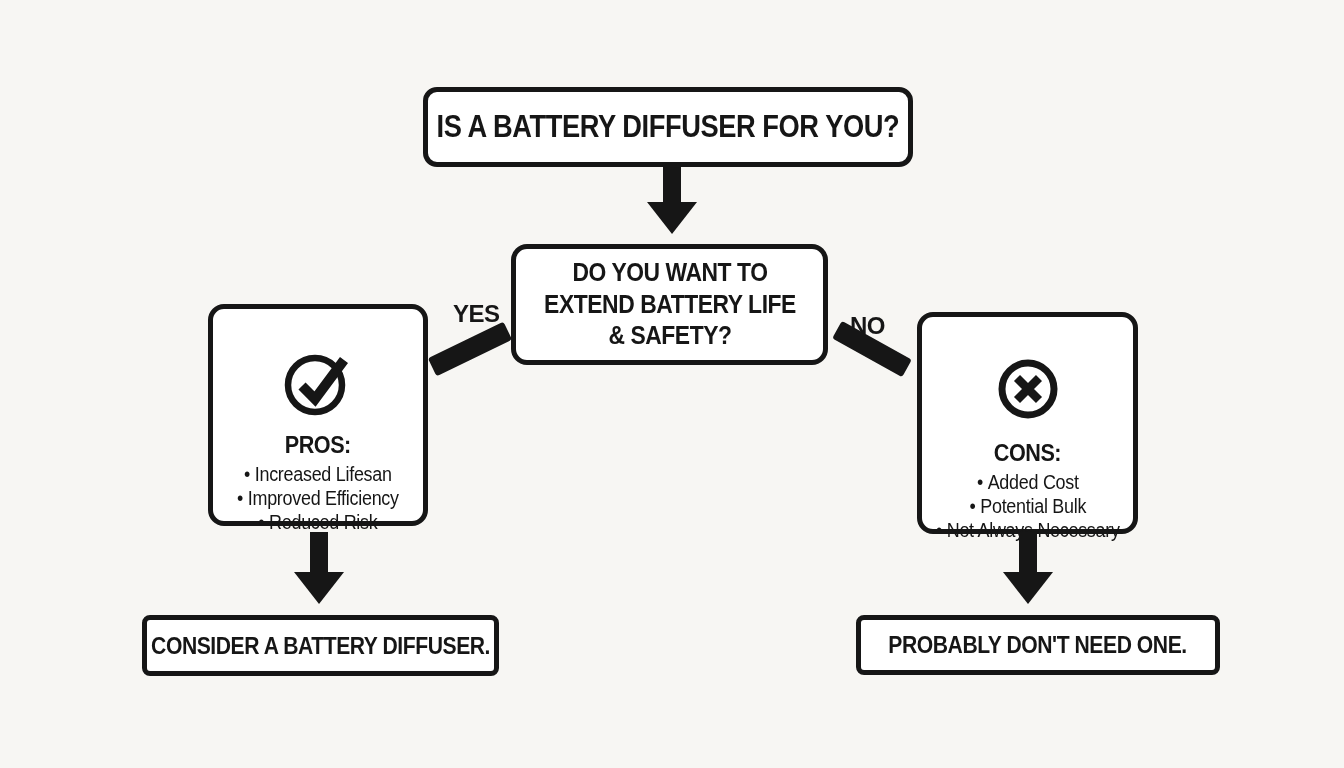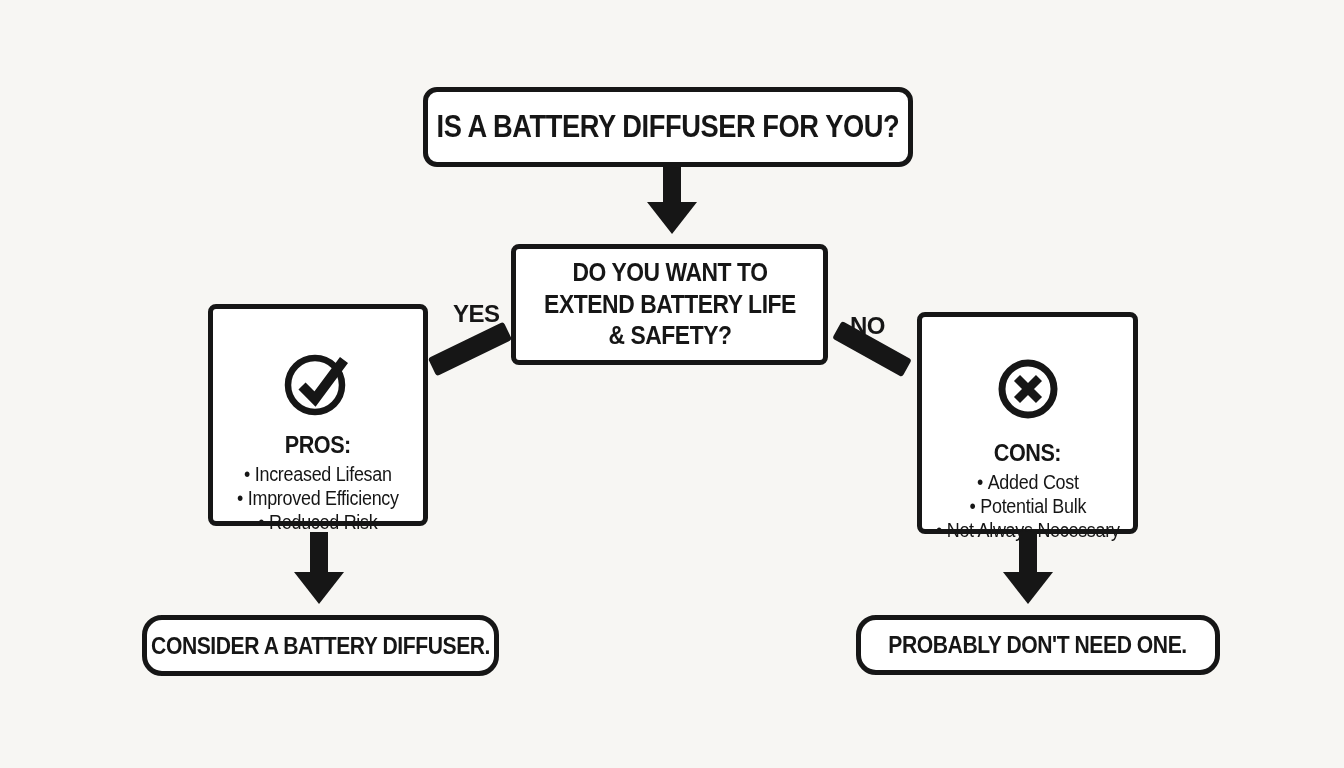--- a/index.html
+++ b/index.html
@@ -14,23 +14,23 @@
   .node{
     position:absolute;
     background:#ffffff;
     border:5px solid #161616;
     box-sizing:border-box;
     display:flex;
     align-items:center;
     justify-content:center;
     text-align:center;
   }
-  .node-rounded-lg{border-radius:8px;}
+  .node-rounded-lg{border-radius:16px;}
   .node-rounded-md{border-radius:14px;}
-  .node-rounded-sm{border-radius:20px;}
+  .node-rounded-sm{border-radius:8px;}
   .headline{
     font-weight:bold;
     white-space:nowrap;
     letter-spacing:-0.5px;
   }
   .squish{
     display:inline-block;
     transform:scaleX(0.88);
     transform-origin:center;
   }

